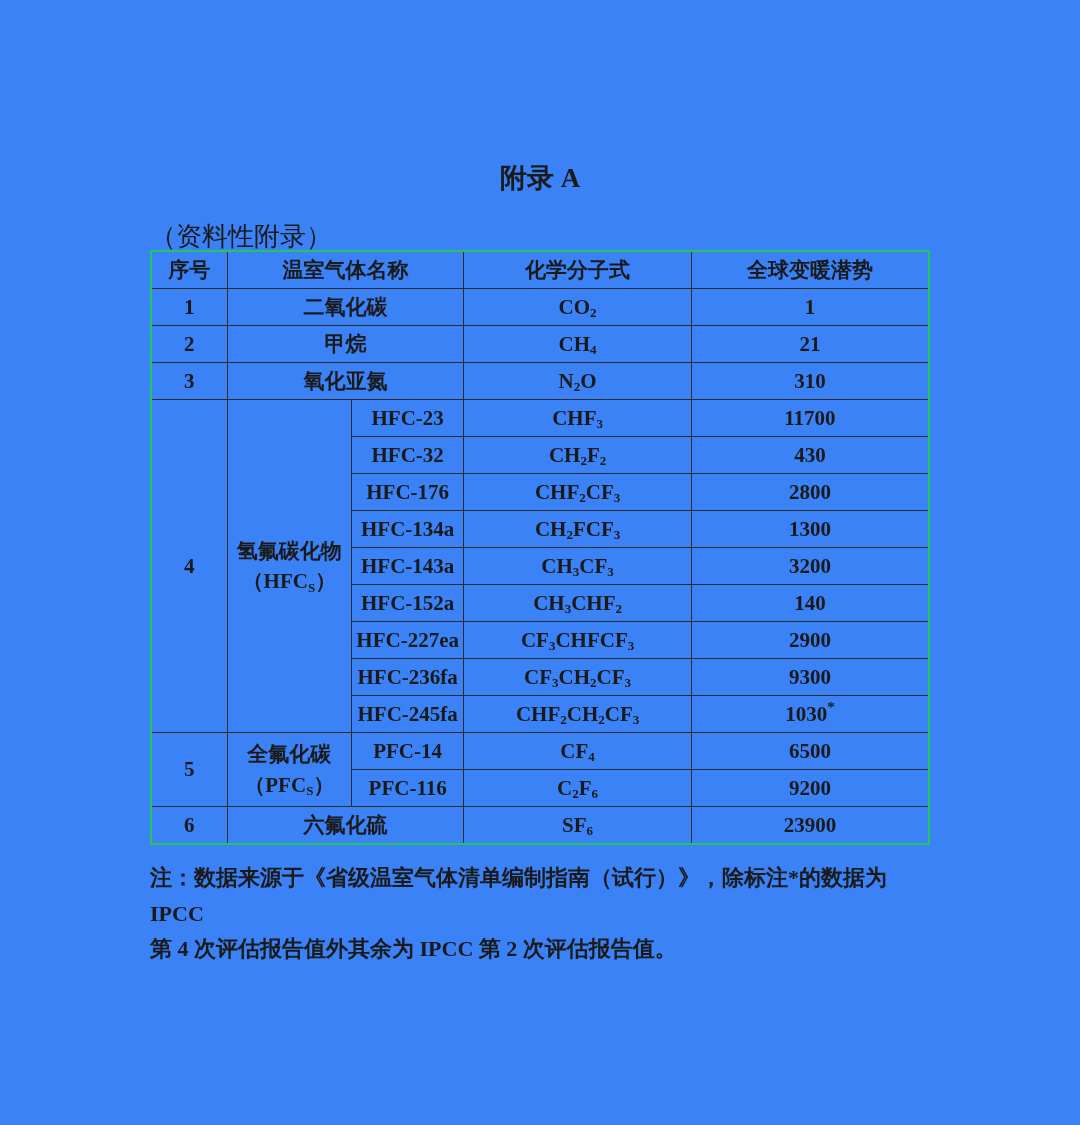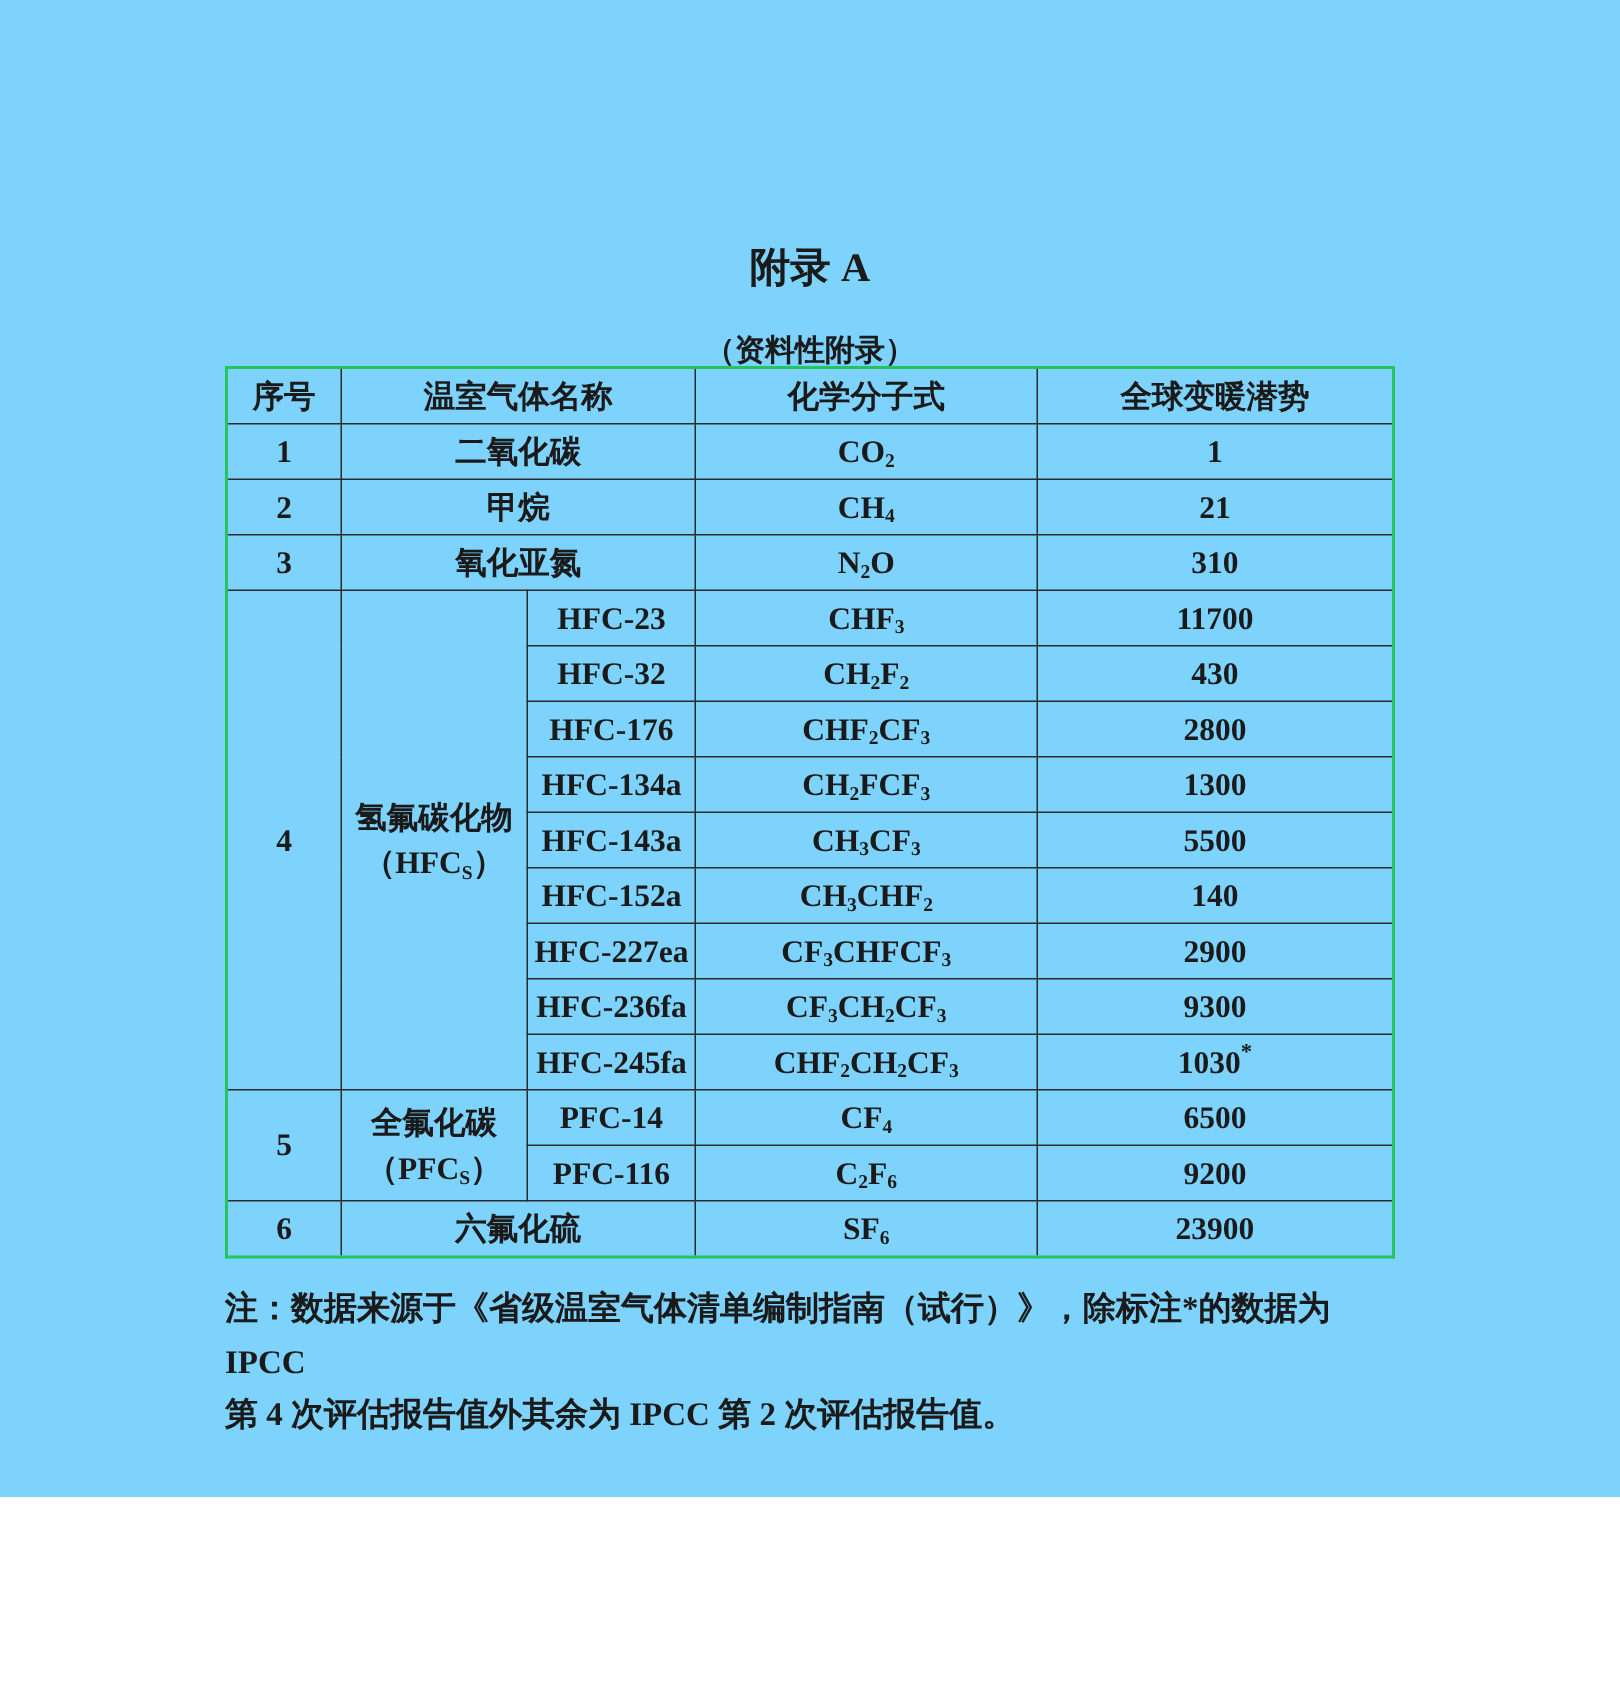--- a/index.html
+++ b/index.html
@@ -3,45 +3,44 @@
 <meta charset="utf-8">
 <style>
   html, body {
     margin: 0;
     padding: 0;
     background: #ffffff;
   }
   .page {
     position: relative;
     width: 1080px;
-    height: 998px;
-    background: #7dd3fc;
+    height: 1125px;
+    background: #3b82f6;
     font-family: "Liberation Serif", "DejaVu Serif", serif;
     color: #1a1a1a;
     overflow: hidden;
   }
   .content {
     position: absolute;
     left: 150px;
     top: 0;
     width: 780px;
   }
   .appendix-title {
     margin: 0;
     padding-top: 165px;
     text-align: center;
     font-size: 27px;
     font-weight: 700;
     line-height: 1;
   }
   .appendix-subtitle {
     margin: 32px 0 0 0;
-    text-align: center;
-    font-size: 20px;
-    font-weight: 700;
+    font-size: 26px;
+    font-weight: 400;
     line-height: 1;
   }
   .appendix-heading {
     margin: 31px 0 0 0;
     text-align: center;
     font-size: 27px;
     font-weight: 700;
     line-height: 1;
   }
   .intro {
@@ -170,21 +169,21 @@
         <td>2800</td>
       </tr>
       <tr>
         <td>HFC-134a</td>
         <td>CH<sub>2</sub>FCF<sub>3</sub></td>
         <td>1300</td>
       </tr>
       <tr>
         <td>HFC-143a</td>
         <td>CH<sub>3</sub>CF<sub>3</sub></td>
-        <td>5500</td>
+        <td>3200</td>
       </tr>
       <tr>
         <td>HFC-152a</td>
         <td>CH<sub>3</sub>CHF<sub>2</sub></td>
         <td>140</td>
       </tr>
       <tr>
         <td>HFC-227ea</td>
         <td>CF<sub>3</sub>CHFCF<sub>3</sub></td>
         <td>2900</td>

